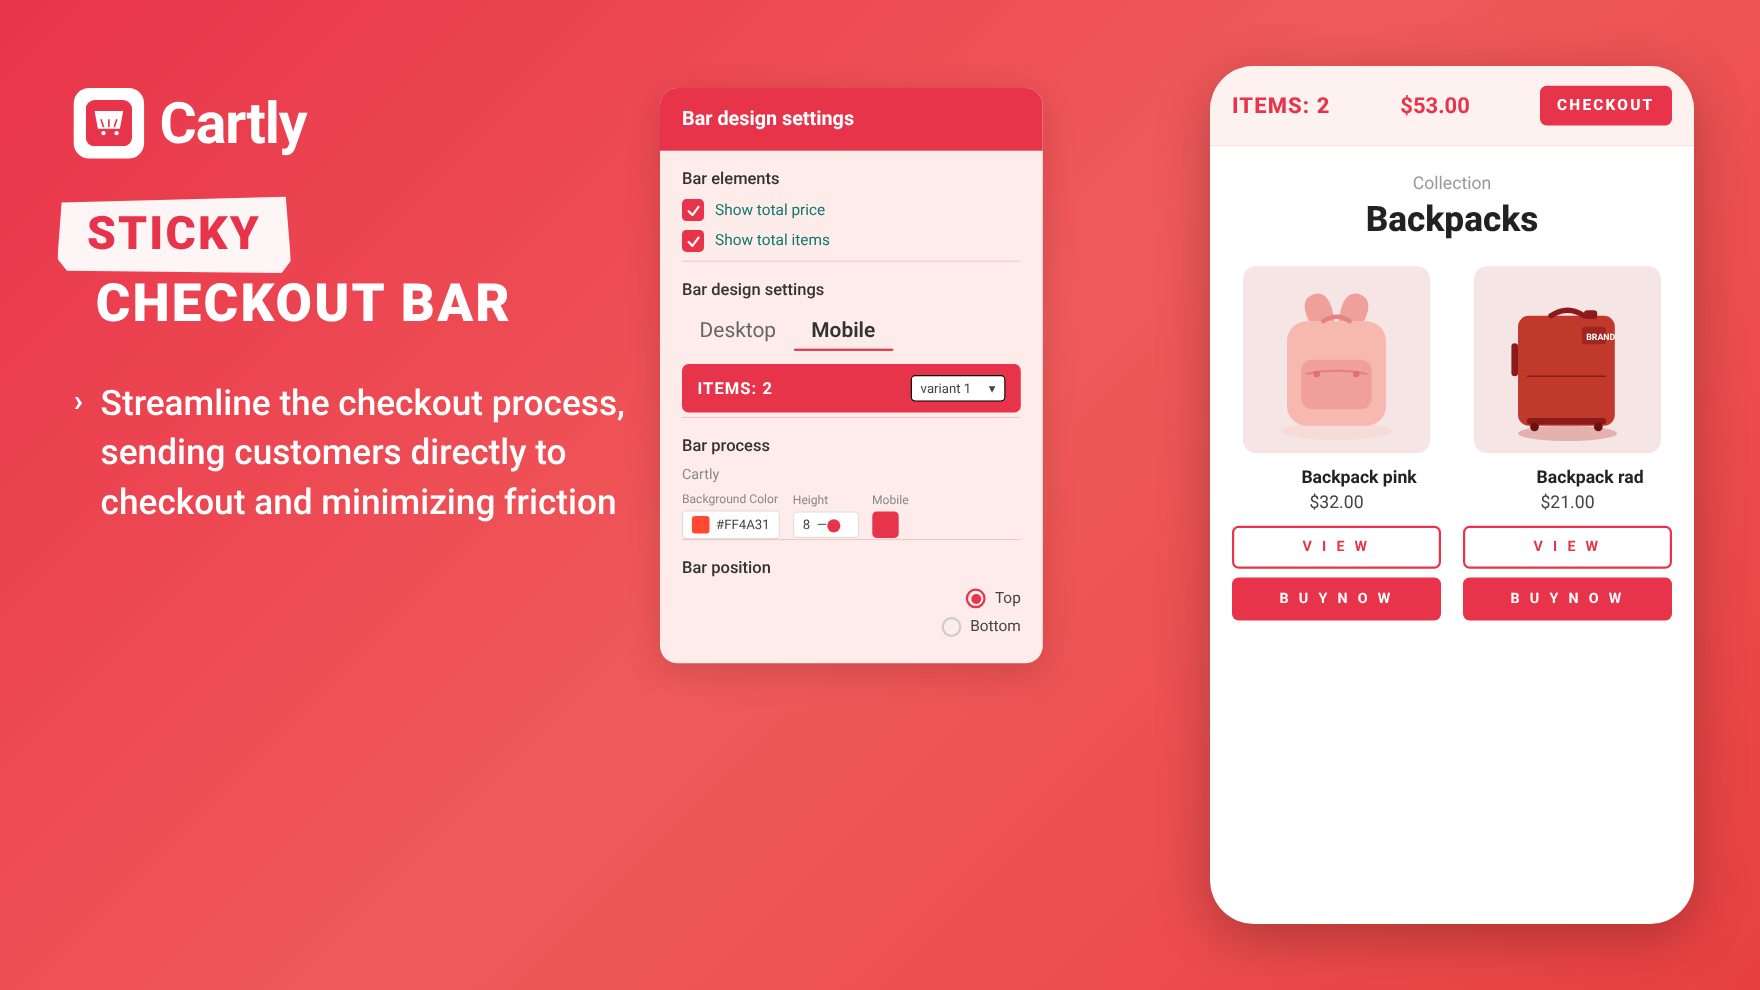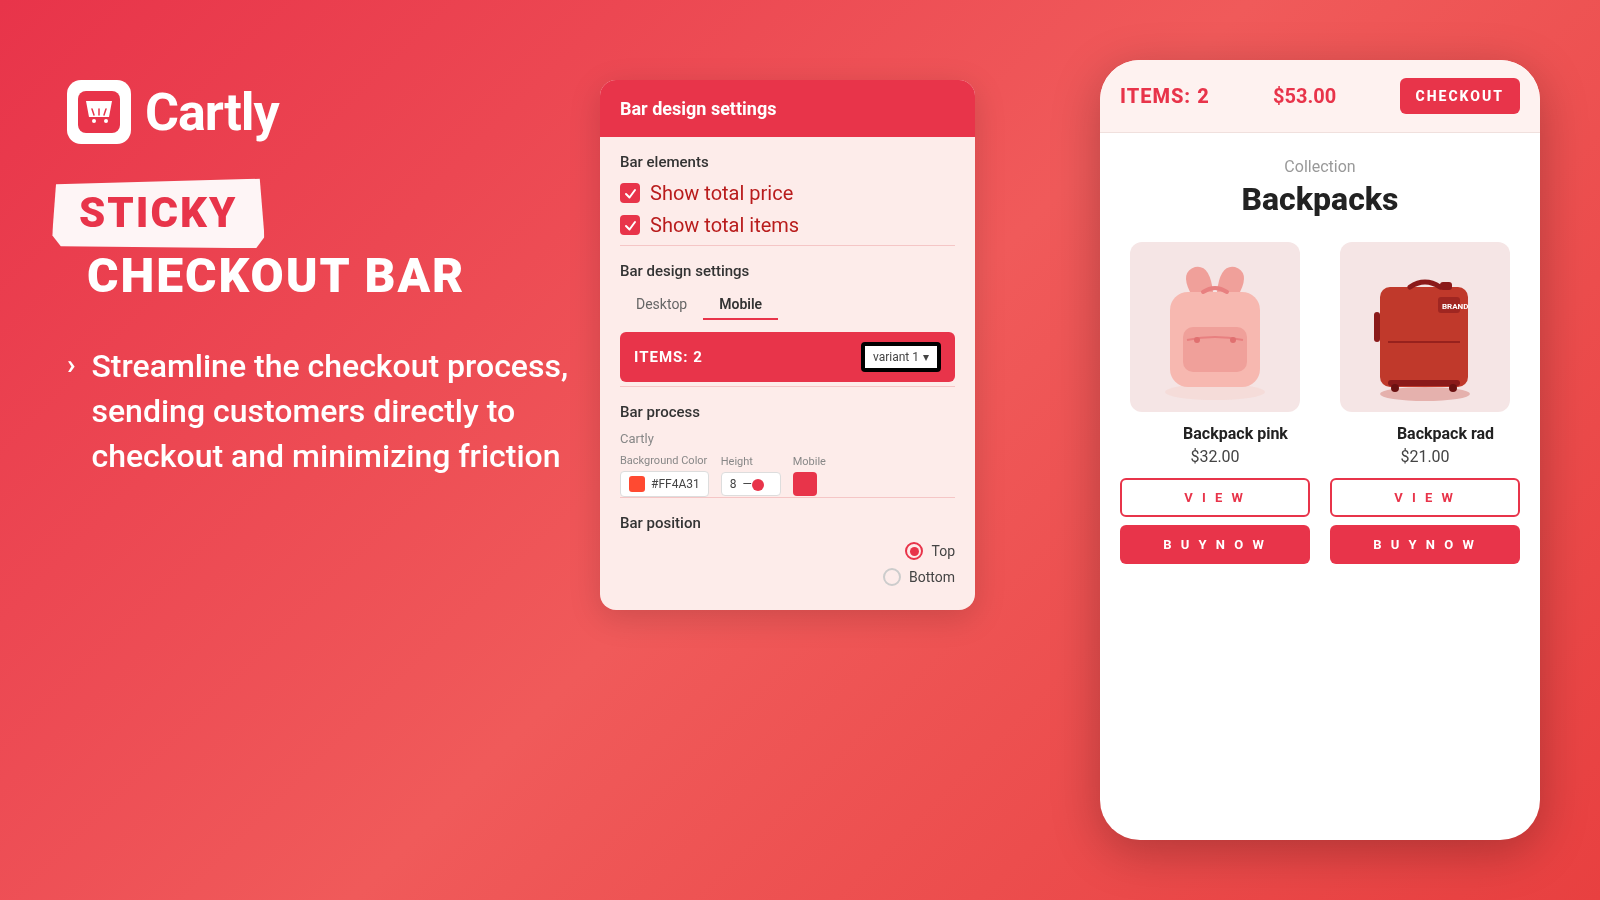--- a/index.html
+++ b/index.html
@@ -85,21 +85,21 @@
       color: white;
       line-height: 1.4;
       font-weight: 500;
     }
 
     
     .settings-panel {
       position: absolute;
       left: 600px;
       top: 80px;
-      width: 375px;
+      width: 348px;
       background: #fdecea;
       border-radius: 16px;
       padding: 0;
       overflow: hidden;
       box-shadow: 0 8px 32px rgba(0,0,0,0.15);
     }
 
     .settings-header {
       background: #e8344a;
       padding: 18px 20px;
@@ -147,33 +147,33 @@
       justify-content: center;
       flex-shrink: 0;
     }
 
     .checkbox-checked svg {
       width: 13px;
       height: 13px;
     }
 
     .checkbox-label {
-      font-size: 20px;
-      color: #b91c1c;
+      font-size: 14px;
+      color: #0f766e;
     }
 
     .tabs-row {
       display: flex;
       gap: 0;
       margin-bottom: 12px;
     }
 
     .tab-item {
       padding: 6px 16px;
-      font-size: 14px;
+      font-size: 19px;
       color: #666;
       cursor: pointer;
       border-bottom: 2px solid transparent;
     }
 
     .tab-item.active {
       color: #333;
       font-weight: 600;
       border-bottom: 2px solid #e8344a;
     }
@@ -190,28 +190,28 @@
 
     .preview-bar-label {
       color: white;
       font-size: 15px;
       font-weight: 700;
       letter-spacing: 1px;
     }
 
     .variant-dropdown {
       background: white;
-      border: 4px solid #000000;
+      border: 1px solid #000000;
       border-radius: 4px;
       padding: 4px 8px;
       font-size: 12px;
       color: #444;
       display: flex;
       align-items: flex-end;
-      gap: 4px;
+      gap: 16px;
     }
 
     .general-label {
       font-size: 13px;
       color: #888;
       margin-bottom: 8px;
     }
 
     .color-row {
       display: flex;

